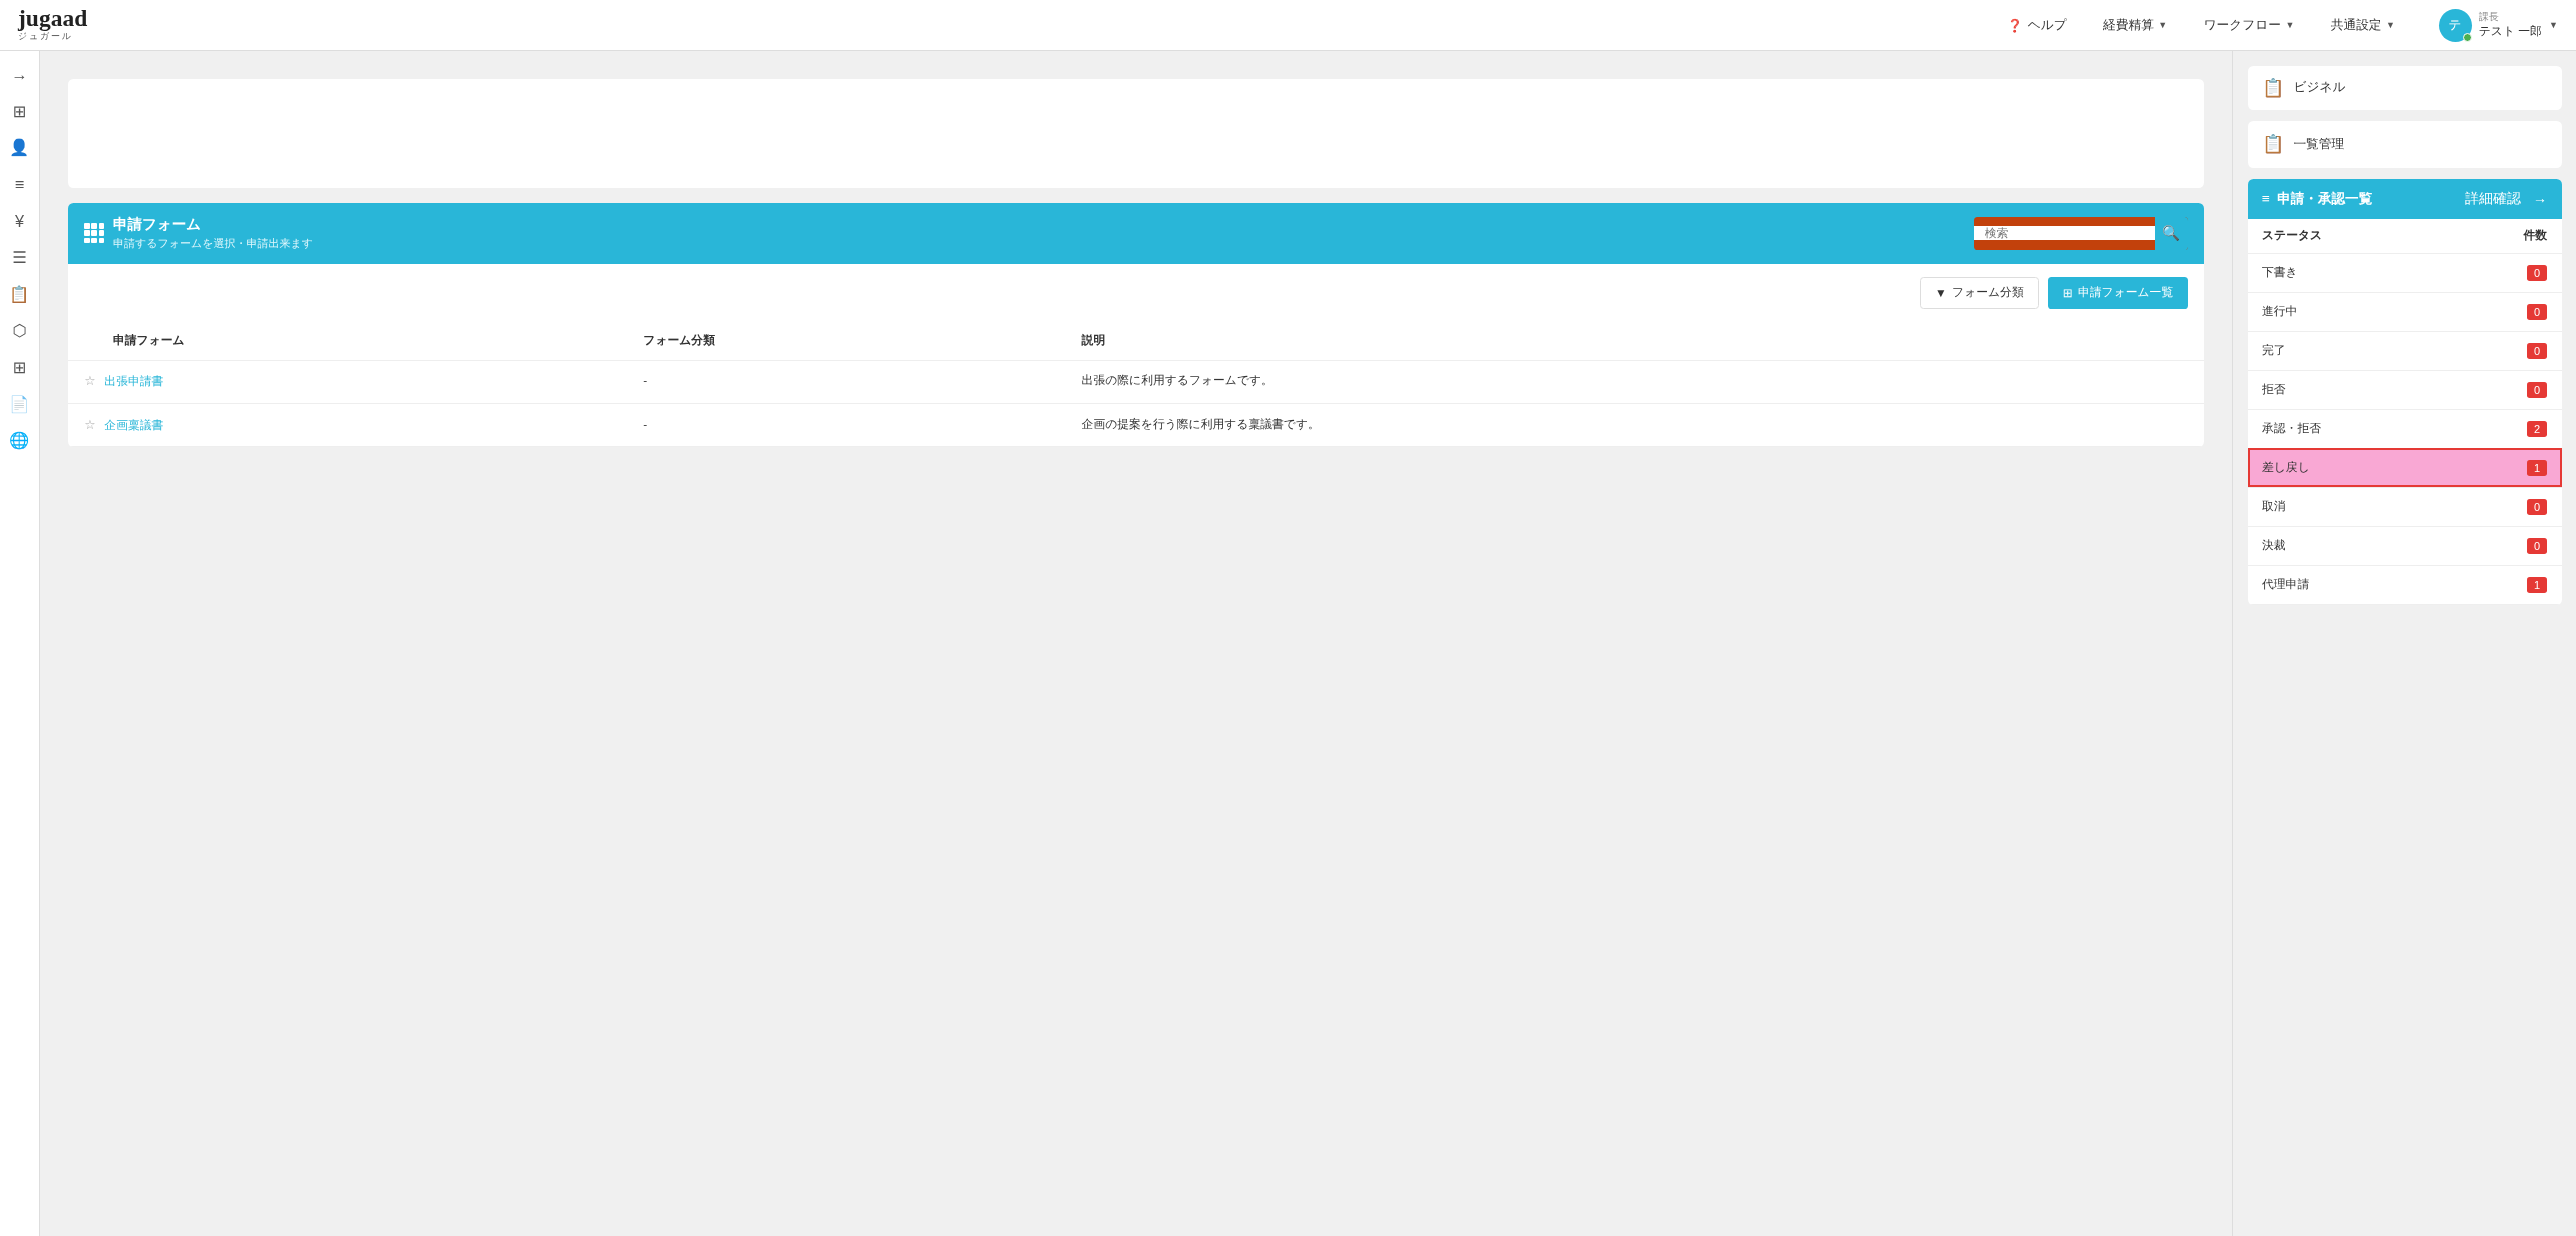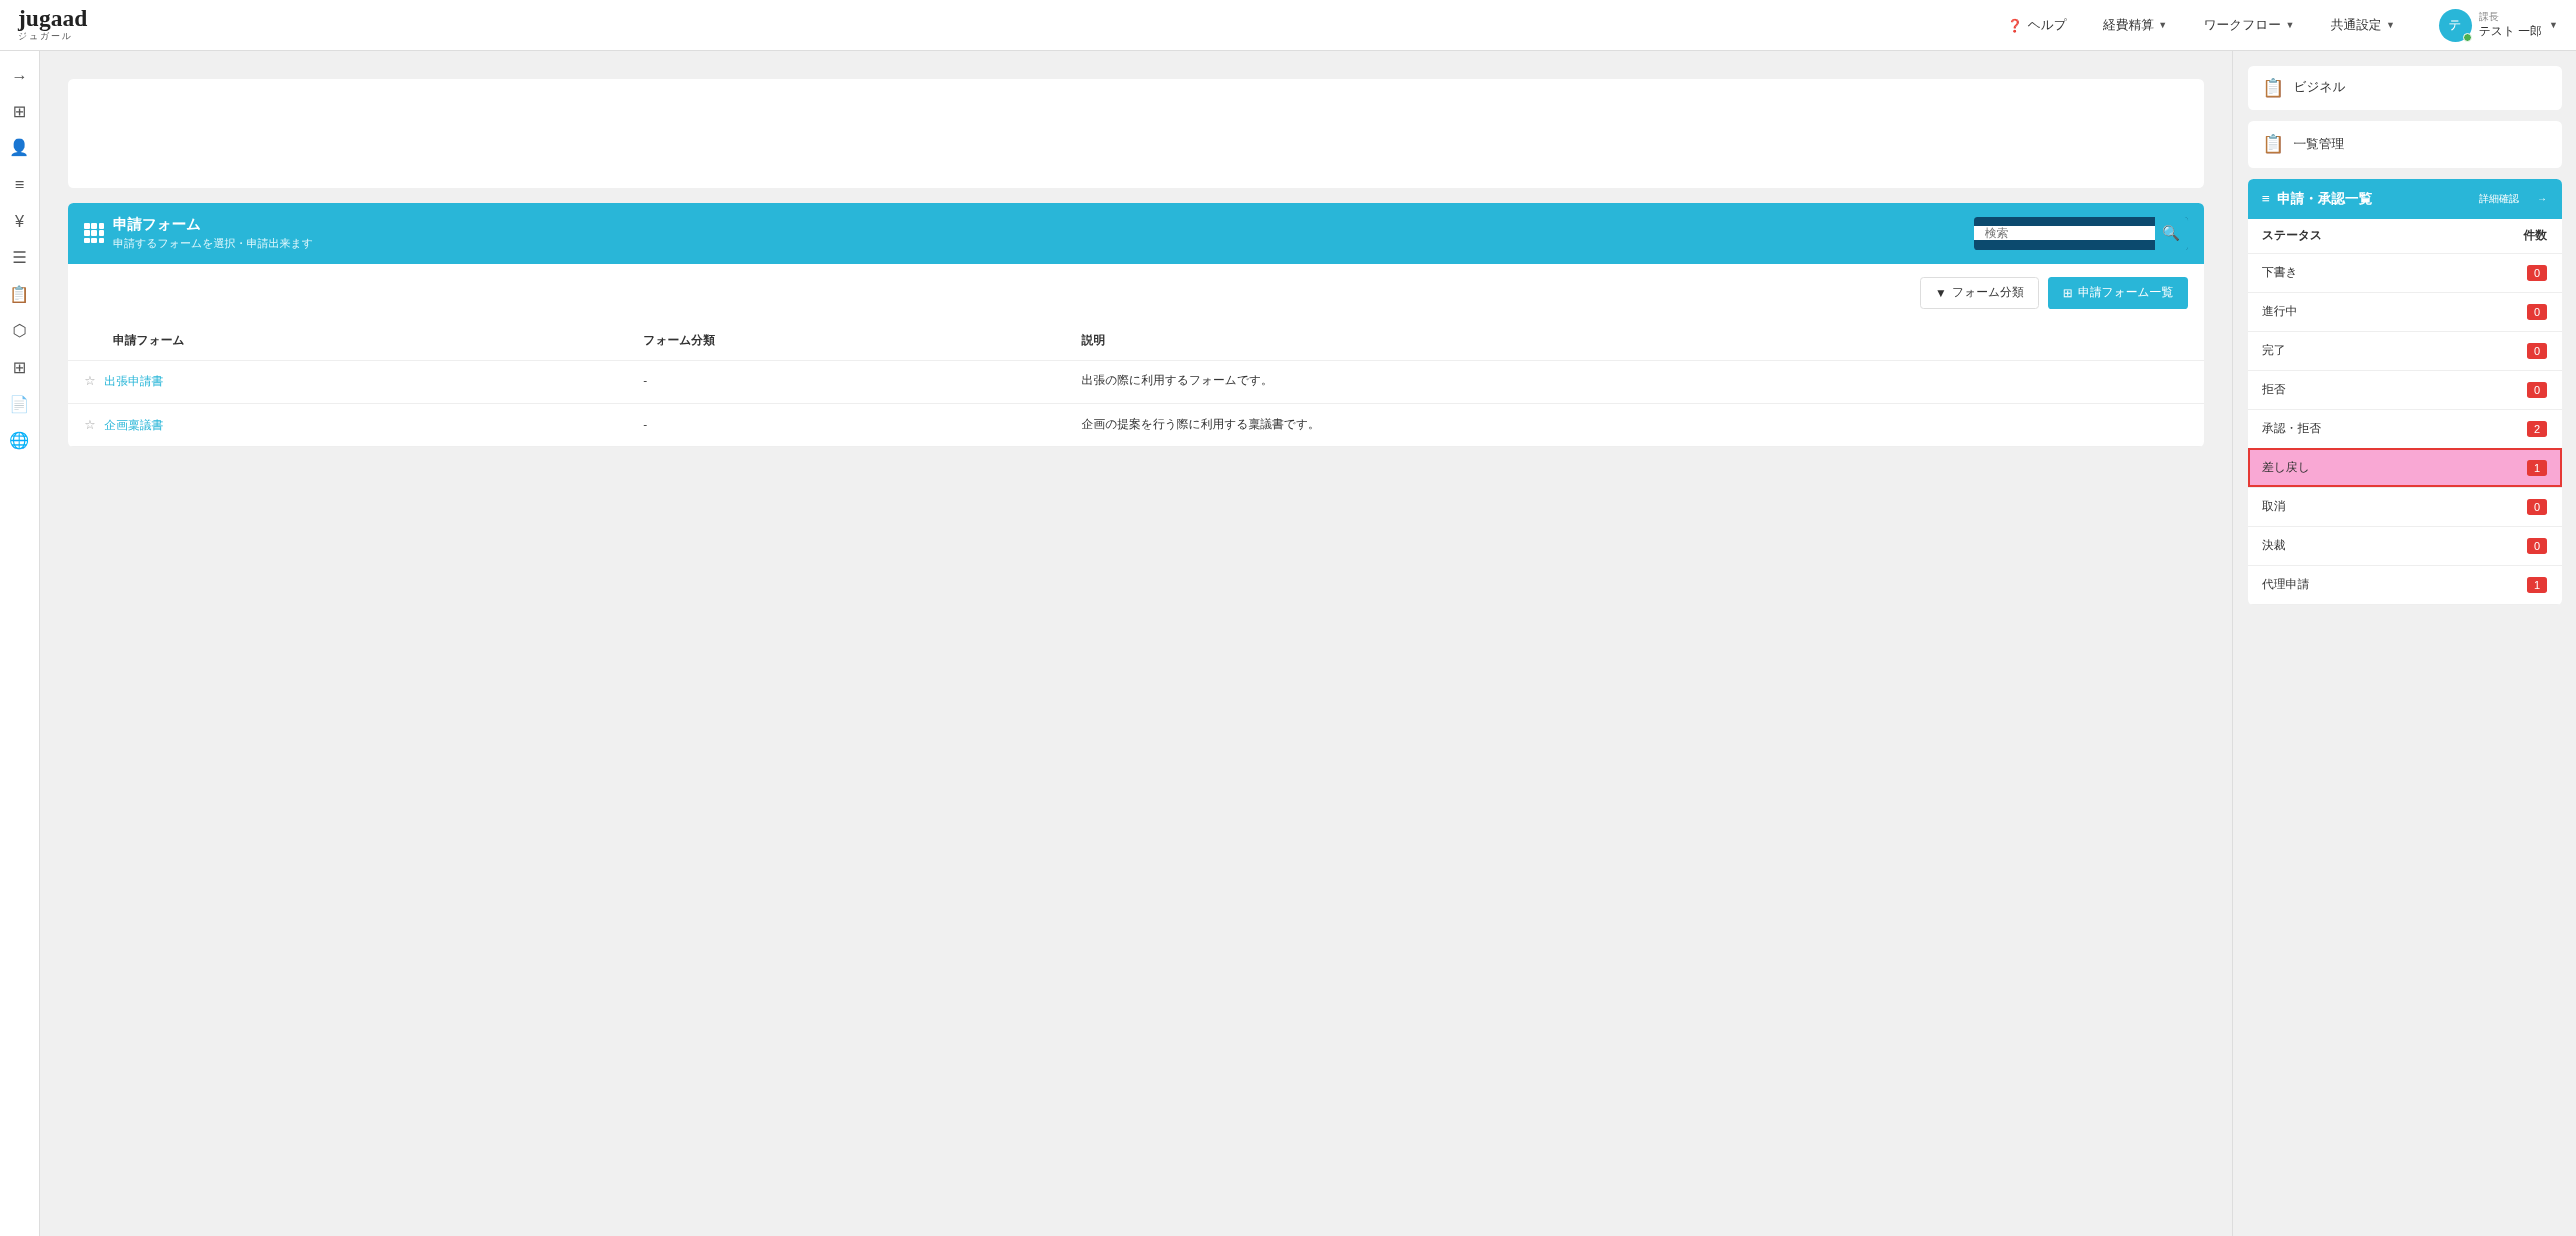--- a/index.html
+++ b/index.html
@@ -153,21 +153,21 @@
     .grid-dot {
       width: 5.4px; height: 5.4px;
       background: white;
       border-radius: 0.9px;
     }
     .app-form-title { color: #fff; font-size: 14.5px; font-weight: bold; }
     .app-form-subtitle { color: #e0f7fc; font-size: 11px; margin-top: 2px; }
     .search-box {
       display: flex;
       align-items: center;
-      background: #0c4a6e;
+      background: #c2410c;
       border-radius: 3.6px;
       overflow: hidden;
       height: 33px;
     }
     .search-input {
       border: none; outline: none;
       padding: 0 11px;
       font-size: 11.8px;
       width: 181px;
     }
@@ -283,23 +283,23 @@
       align-items: center;
       justify-content: space-between;
     }
     .approval-title {
       display: flex; align-items: center; gap: 7.2px;
       color: #fff;
       font-size: 13.6px;
       font-weight: bold;
     }
     .approval-detail-link {
-      display: flex; gap: 18px;
+      display: flex; gap: 12px;
       color: #fff;
-      font-size: 10px;
+      font-size: 14px;
       cursor: pointer;
     }
     .approval-table { width: 100%; border-collapse: collapse; }
     .approval-table th {
       padding: 9px 14.5px;
       font-size: 11.8px;
       color: #333;
       font-weight: 600;
       border-bottom: 0.9px solid #eee;
     }

